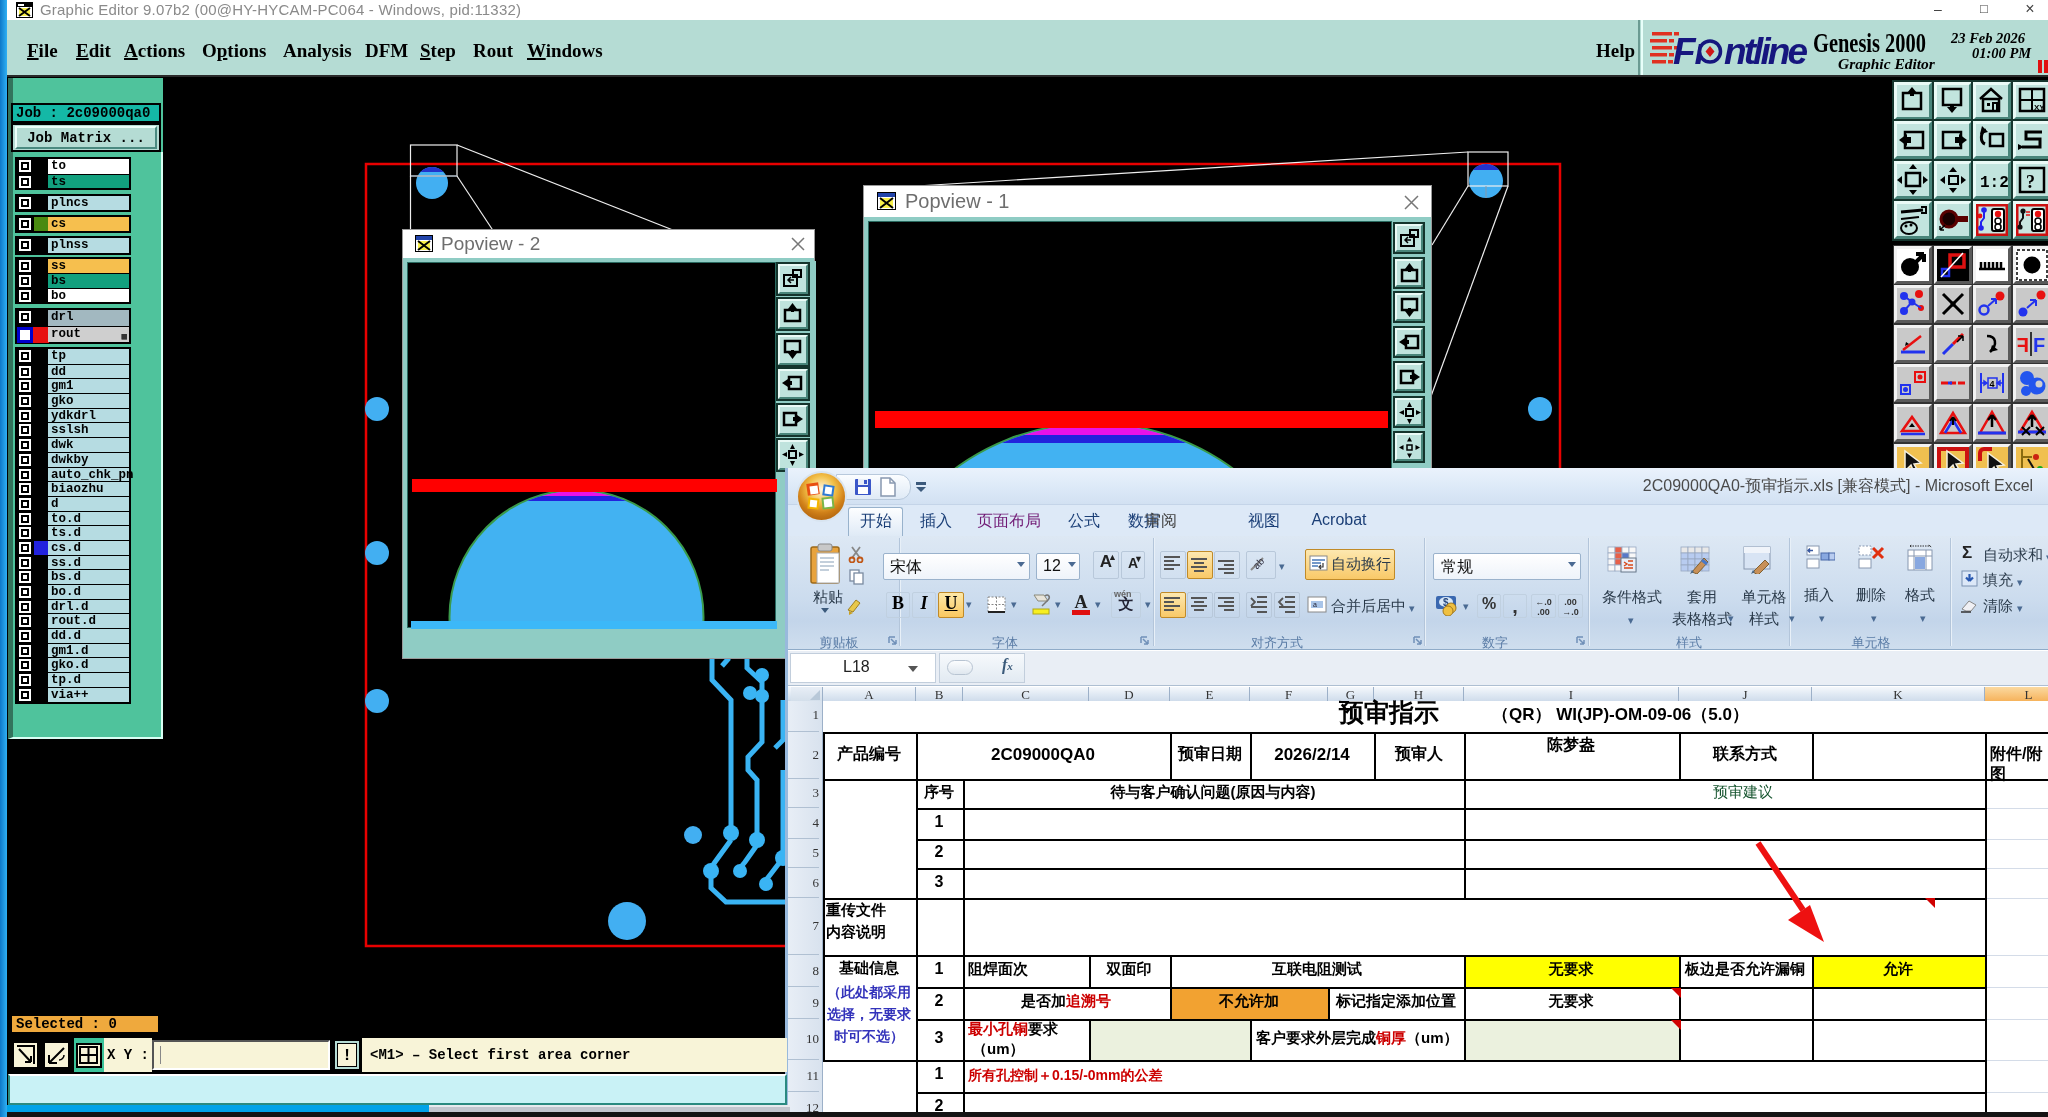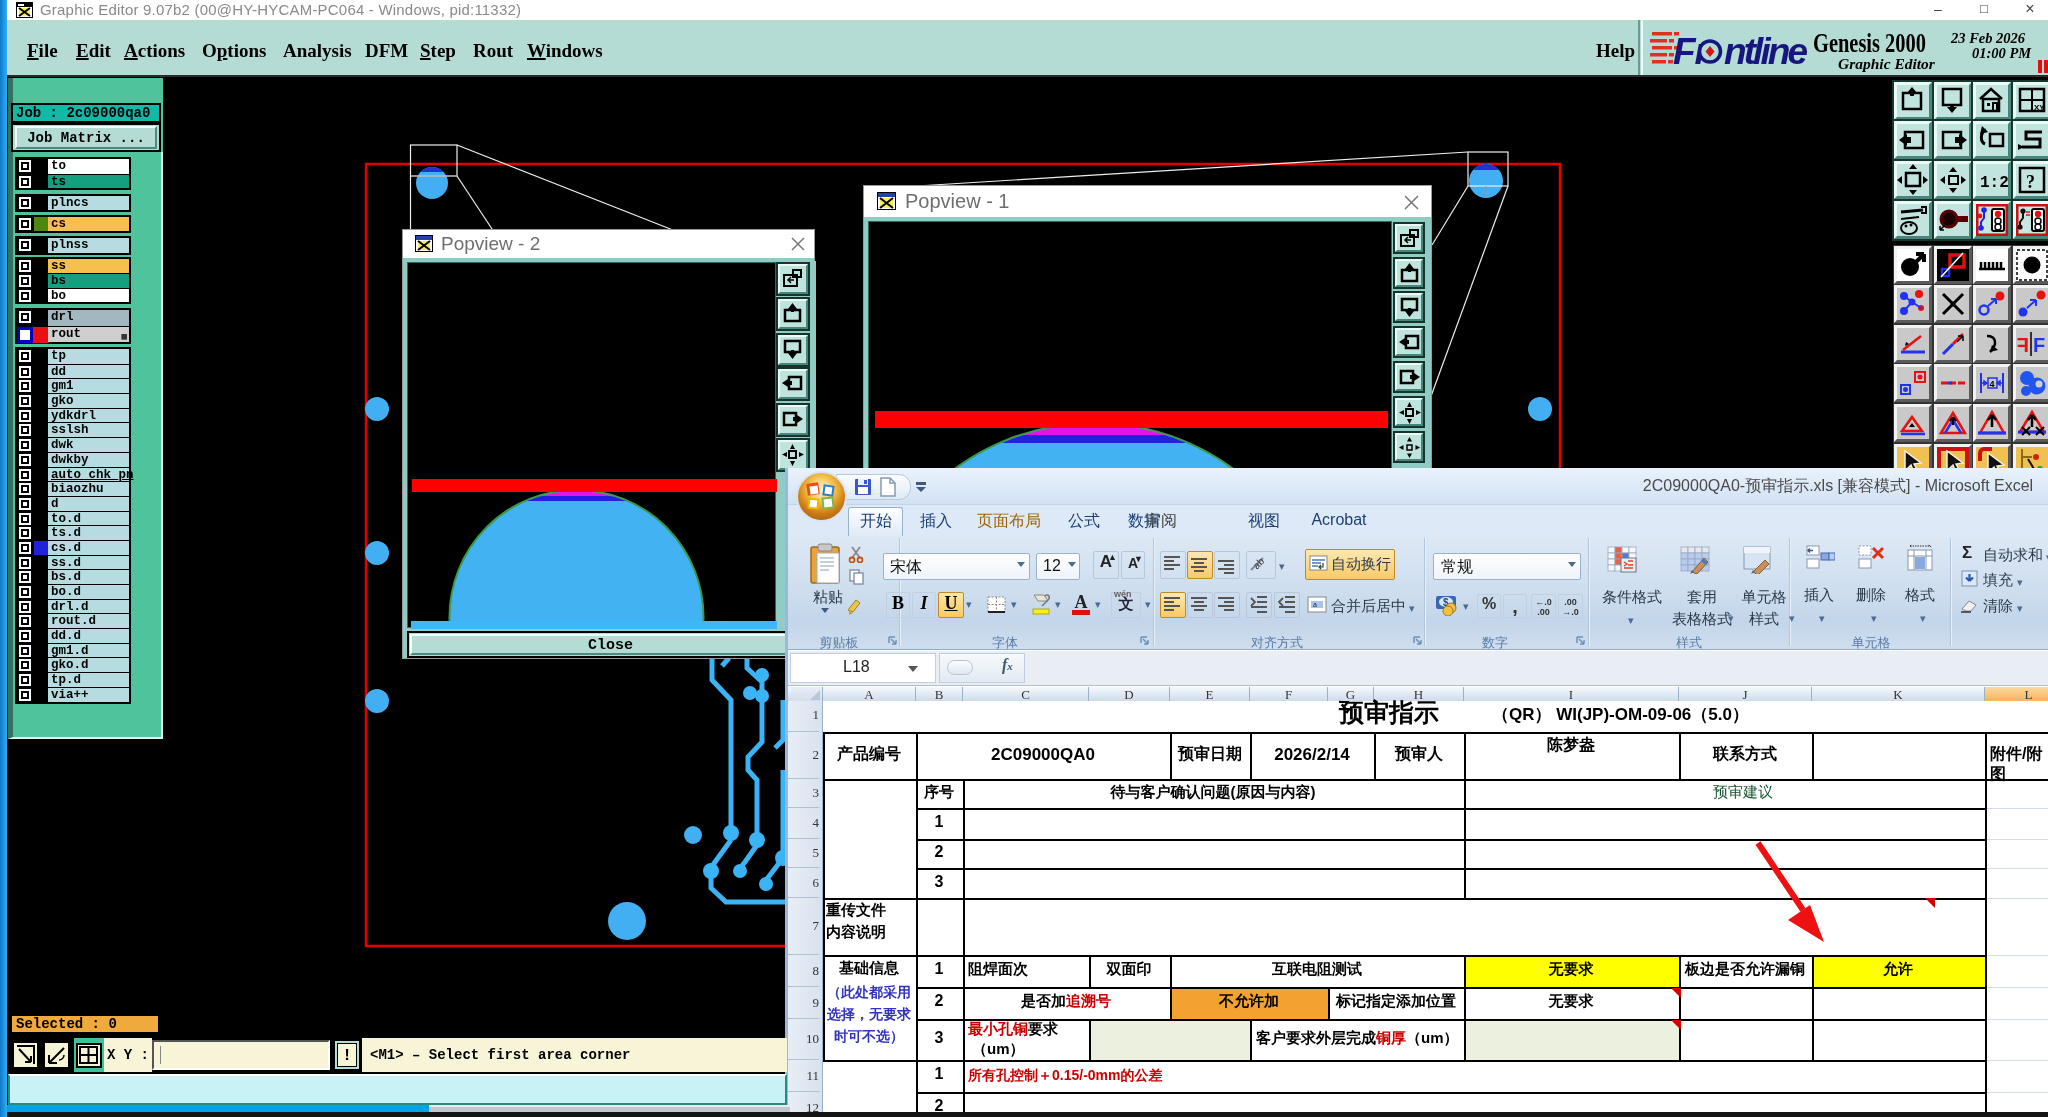--- a/index.html
+++ b/index.html
@@ -180,21 +180,21 @@
 <div class="lrow" style="height:14.7px;">
 <div class="lchk"></div>
 <div class="lname" style="background:#b6dce2;line-height:14.7px;">dwk</div>
 </div>
 <div class="lrow" style="height:14.7px;">
 <div class="lchk"></div>
 <div class="lname" style="background:#b6dce2;line-height:14.7px;">dwkby</div>
 </div>
 <div class="lrow" style="height:14.7px;">
 <div class="lchk"></div>
-<div class="lname" style="background:#b6dce2;line-height:14.7px;text-decoration:underline;">auto_chk_pn</div>
+<div class="lname" style="background:#b6dce2;line-height:14.7px;">auto_chk_pn</div>
 </div>
 <div class="lrow" style="height:14.7px;">
 <div class="lchk"></div>
 <div class="lname" style="background:#b6dce2;line-height:14.7px;">biaozhu</div>
 </div>
 <div class="lrow" style="height:14.7px;">
 <div class="lchk"></div>
 <div class="lname" style="background:#b6dce2;line-height:14.7px;">d</div>
 </div>
 <div class="lrow" style="height:14.7px;">
@@ -660,23 +660,20 @@
         <path d="M22 11 L16 7 L16 15 Z" fill="#000"></path>
         <rect x="12" y="9" width="5" height="4" fill="#000"></rect>
       </svg>
     </div>
 <div class="abs" style="left:375px;top:210px;width:30px;height:30px;background:#bfe3dd;border-top:2px solid #eafaf6;border-left:2px solid #eafaf6;border-right:2px solid #49857a;border-bottom:2px solid #49857a;box-shadow:0 0 0 2px #14342c;">
       <svg width="23" height="23" viewBox="0 0 23 23" style="position:absolute;left:1px;top:1px">
         <rect x="8" y="8" width="7" height="7" fill="none" stroke="#000" stroke-width="2"></rect>
         <path d="M11.5 0 L14 5 L9 5 Z M11.5 22 L9 17 L14 17 Z M0 11.5 L5 9 L5 14 Z M22 11.5 L17 9 L17 14 Z" fill="#000" transform="rotate(180 11.5 11.5)"></path>
       </svg>
     </div>
-<div class="abs" style="left:4px;top:401px;width:407px;height:27px;background:#b5dcd4;border:2px solid #000;">
-      <div class="abs mono" style="left:1px;top:1px;right:1px;bottom:1px;border-top:2px solid #ecfffa;border-left:2px solid #ecfffa;border-right:2px solid #4b8a80;border-bottom:2px solid #4b8a80;text-align:center;font-size:15px;line-height:20px;">Close</div>
-    </div>
 </div>
 <div class="abs" style="left:863px;top:185px;width:569px;height:300px;background:#8fccc4;border:1px solid #9a9a9a;">
 <div class="abs" style="left:0;top:0;width:567px;height:31px;background:#fff;"></div>
 <div class="abs" style="left:13px;top:6px;width:19px;height:18px;background:#fff;border:1px solid #000;">
       <div class="abs" style="left:0;top:0;width:17px;height:4px;background:#2244aa;"></div>
       <div class="abs" style="left:2px;top:5px;width:13px;height:10px;background:#f7ef4a;"></div>
       <svg class="abs" style="left:1px;top:4px" width="16" height="12">
         <path d="M1 1 L14 11 M14 1 L1 11" stroke="#000" stroke-width="2"></path>
       </svg>
     </div>
@@ -774,21 +771,21 @@
 <svg class="abs" style="left:92px;top:9px" width="16" height="20" viewBox="0 0 16 20">
       <path d="M1 1 h9 l5 5 v13 h-14 Z" fill="#fff" stroke="#8898b0" stroke-width="1.5"></path>
       <path d="M10 1 v5 h5" fill="none" stroke="#8898b0" stroke-width="1.5"></path>
     </svg>
 <div class="abs" style="left:128px;top:14px;width:10px;height:3px;background:#3c5a7c;"></div>
     <div class="abs" style="left:128px;top:19px;border-left:5px solid transparent;border-right:5px solid transparent;border-top:5px solid #3c5a7c;"></div>
 <div class="abs" style="left:700px;top:8px;width:700px;text-align:center;font-size:16px;color:#4a4a4a;">2C09000QA0-预审指示.xls  [兼容模式] - Microsoft Excel</div>
 <div class="abs" style="left:60px;top:39px;width:55px;height:29px;background:linear-gradient(#fdfeff,#eef4fb 50%,#dfeaf6);border:1px solid #98b2cc;border-bottom:none;border-radius:3px 3px 0 0;"></div>
 <div class="abs" style="left:28px;top:43px;width:120px;text-align:center;font-size:16px;color:#1b3f77;">开始</div>
 <div class="abs" style="left:88px;top:43px;width:120px;text-align:center;font-size:16px;color:#1b3f77;">插入</div>
-<div class="abs" style="left:161px;top:43px;width:120px;text-align:center;font-size:16px;color:#a16207;">页面布局</div>
+<div class="abs" style="left:161px;top:43px;width:120px;text-align:center;font-size:16px;color:#701a75;">页面布局</div>
 <div class="abs" style="left:236px;top:43px;width:120px;text-align:center;font-size:16px;color:#1b3f77;">公式</div>
 <div class="abs" style="left:296px;top:43px;width:120px;text-align:center;font-size:16px;color:#1b3f77;">数据</div>
 <div class="abs" style="left:357px;top:43px;width:120px;text-align:left;font-size:16px;color:#404040;">审阅</div>
 <div class="abs" style="left:416px;top:43px;width:120px;text-align:center;font-size:16px;color:#1b3f77;">视图</div>
 <div class="abs" style="left:491px;top:43px;width:120px;text-align:center;font-size:16px;color:#1b3f77;">Acrobat</div>
 <div class="abs" style="left:111px;top:70px;width:1px;height:108px;background:#b3c5da;box-shadow:1px 0 0 #e8f0f8;"></div>
 <div class="abs" style="left:365px;top:70px;width:1px;height:108px;background:#b3c5da;box-shadow:1px 0 0 #e8f0f8;"></div>
 <div class="abs" style="left:636px;top:70px;width:1px;height:108px;background:#b3c5da;box-shadow:1px 0 0 #e8f0f8;"></div>
 <div class="abs" style="left:800px;top:70px;width:1px;height:108px;background:#b3c5da;box-shadow:1px 0 0 #e8f0f8;"></div>
 <div class="abs" style="left:1001px;top:70px;width:1px;height:108px;background:#b3c5da;box-shadow:1px 0 0 #e8f0f8;"></div>

